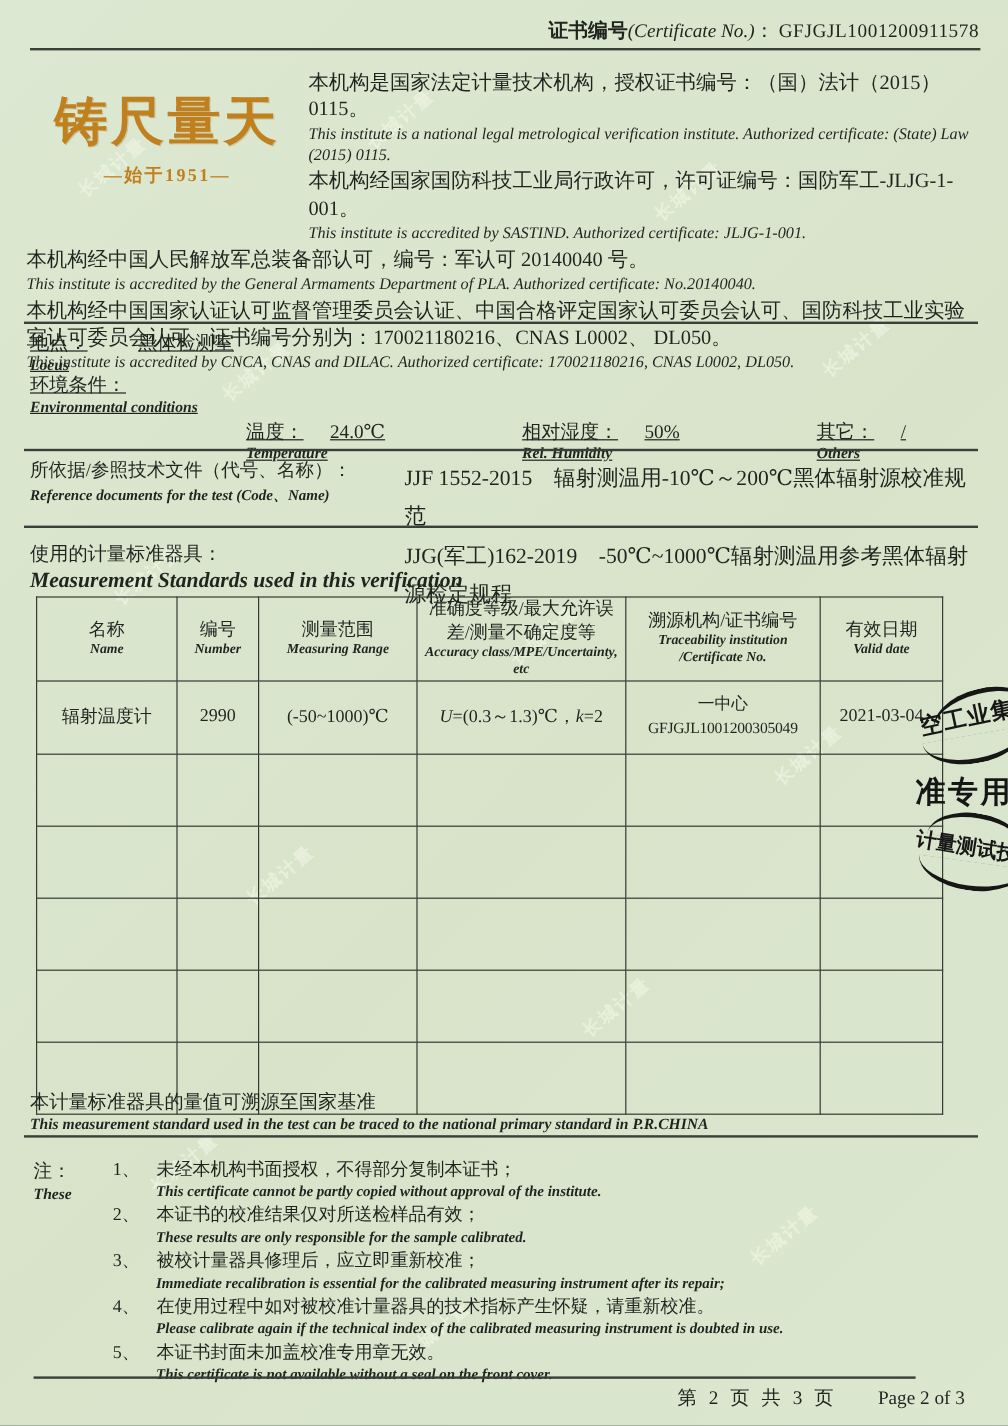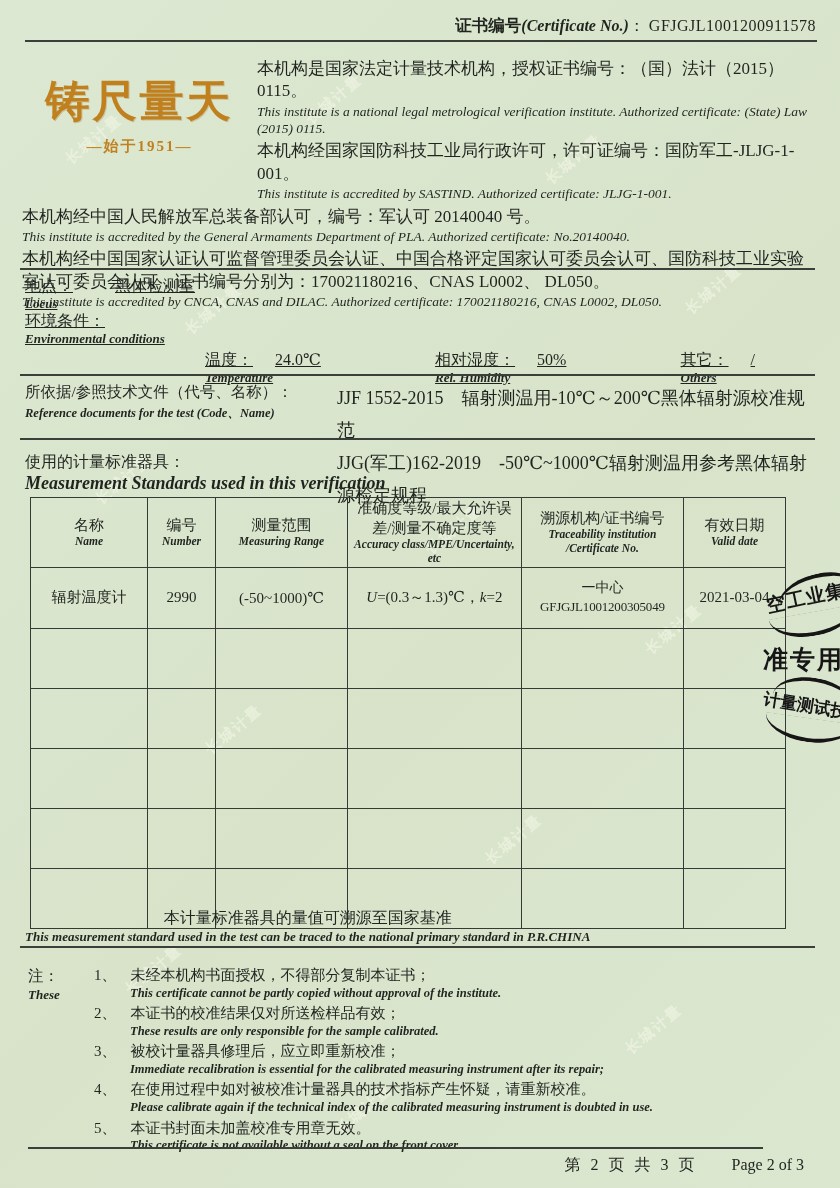--- a/index.html
+++ b/index.html
@@ -14,21 +14,21 @@
   .zh{font-family:"Liberation Serif","DejaVu Serif",serif;}
   .en{font-style:italic;font-family:"Liberation Serif","DejaVu Serif",serif;}
 
   
   .wm{position:absolute;transform:rotate(-40deg);color:#eef4e2;opacity:.75;
       font-size:15px;letter-spacing:2px;font-weight:bold;pointer-events:none;}
 
   
   .cert-line{top:15px;right:24px;font-size:16px;white-space:nowrap;}
   .cert-line .lz{font-weight:bold;font-size:16.5px;}
-  .cert-line .le{font-style:italic;font-weight:bold;}
+  .cert-line .le{font-style:italic;}
   .cert-line .num{letter-spacing:.5px;}
 
   
   .top-block{top:58px;left:22px;width:796px;}
   .row1{display:flex;}
   .logo{width:235px;padding-top:14px;text-align:center;color:#c0801e;}
   .logo-title{font-size:44px;font-weight:bold;letter-spacing:3px;
       font-family:"DejaVu Serif","Liberation Serif",serif;text-shadow:1px 1px 0 rgba(150,90,10,.25);}
   .logo-sub{font-size:15px;font-weight:bold;margin-top:6px;letter-spacing:2px;}
   .acc-col{flex:1;}
@@ -64,21 +64,21 @@
   table.std th{height:62px;font-weight:normal;}
   table.std th .hzh{display:block;font-size:15px;line-height:1.3;}
   table.std th .hen{display:block;font-size:11.5px;font-weight:bold;font-style:italic;line-height:1.2;}
   tr.data-row td{height:58px;font-size:15px;}
   tr.empty-row td{height:57px;}
   .it{font-style:italic;}
   .trace-line{font-size:14px;line-height:1.35;}
   .trace-no{font-size:13px;letter-spacing:-.2px;}
 
   
-  .trace-note{top:908px;left:25px;text-align:center;}
+  .trace-note{top:908px;left:25px;}
   .trace-note .tzh{font-size:16px;}
   .trace-note .ten{font-size:13px;font-weight:bold;font-style:italic;}
 
   
   .notes{top:966px;left:28px;width:780px;display:flex;}
   .notes-label{width:66px;}
   .notes-label .nlz{font-size:15.5px;}
   .notes-label .nle{font-size:13px;font-weight:bold;font-style:italic;}
   .note-item{margin-bottom:2px;}
   .note-zh{font-size:15px;line-height:1.3;}

